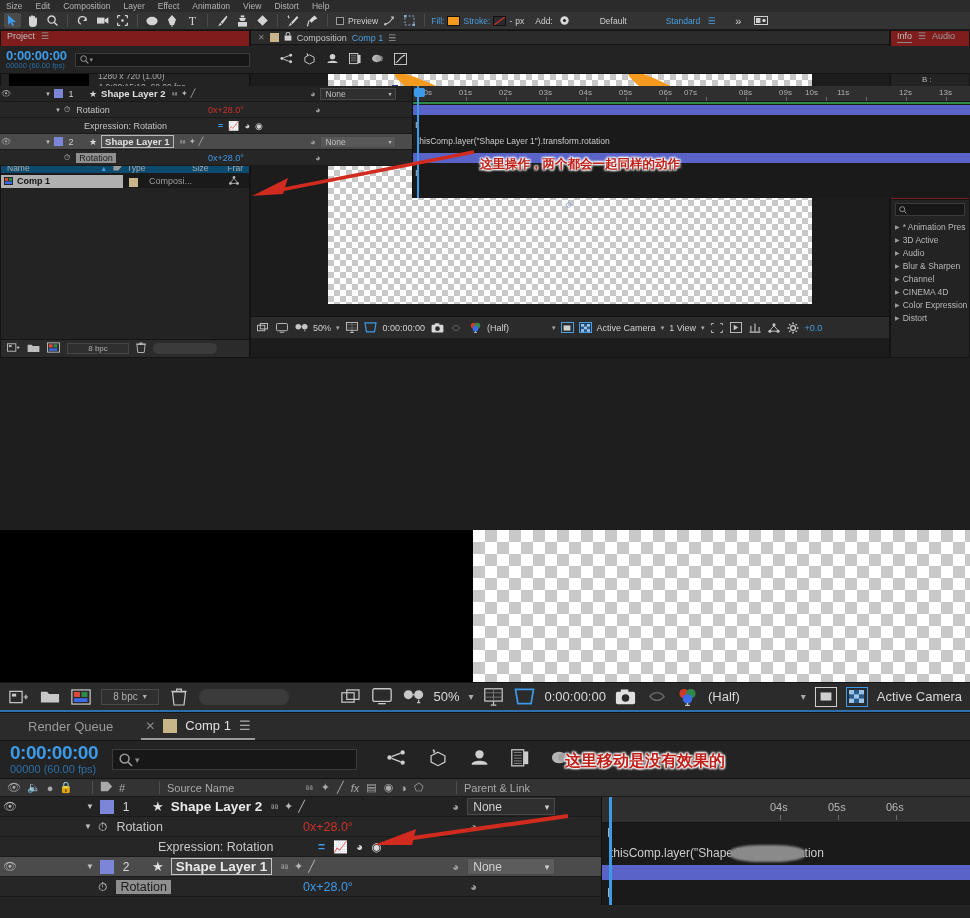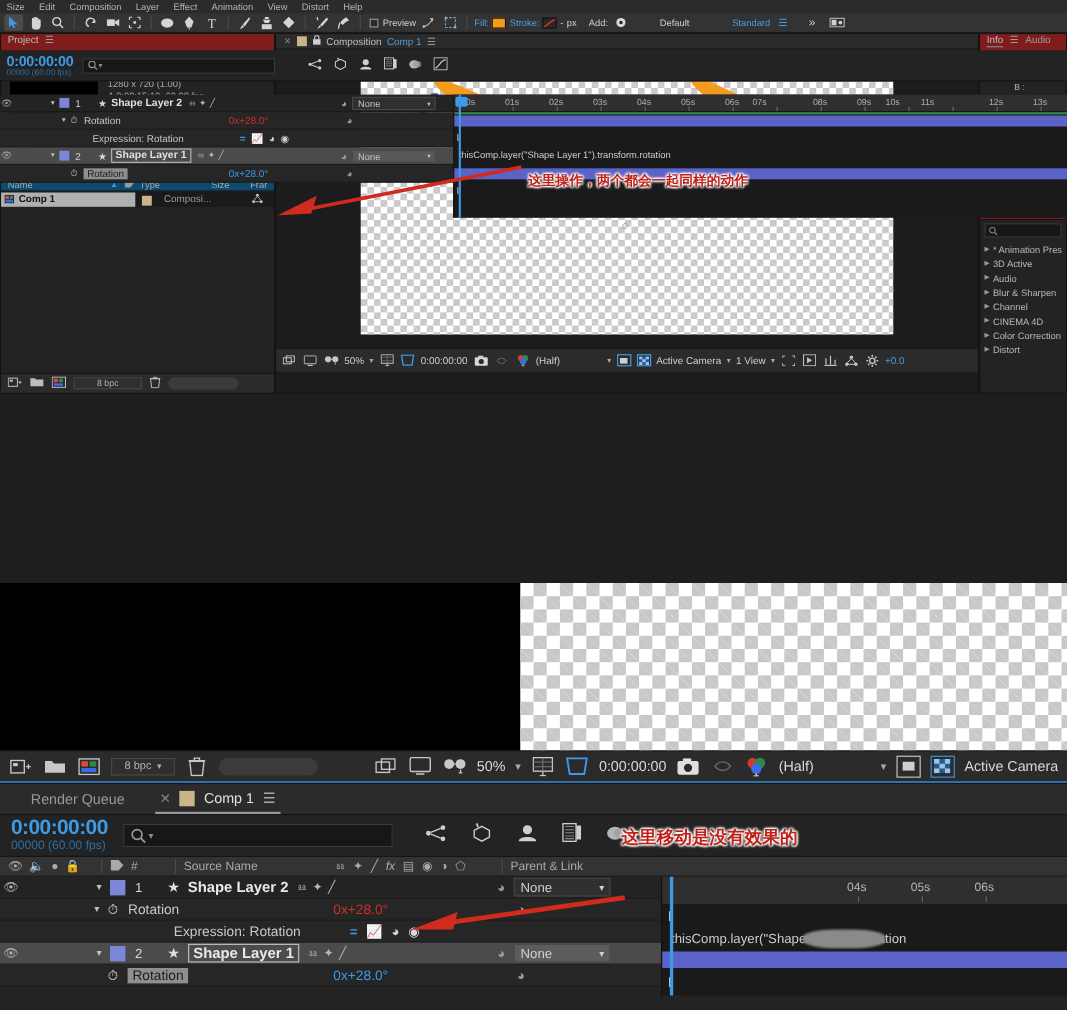--- a/index.html
+++ b/index.html
@@ -739,21 +739,21 @@
         <div class="eff-item">
             <span class="tri">▶</span>
             <span>Channel</span>
           </div>
         <div class="eff-item">
             <span class="tri">▶</span>
             <span>CINEMA 4D</span>
           </div>
         <div class="eff-item">
             <span class="tri">▶</span>
-            <span>Color Correction</span>
+            <span>Color Expression</span>
           </div>
         <div class="eff-item">
             <span class="tri">▶</span>
             <span>Distort</span>
           </div>
       </div>
     </div>
 
     <div id="timeline1">
       <div class="tl-tabs">

